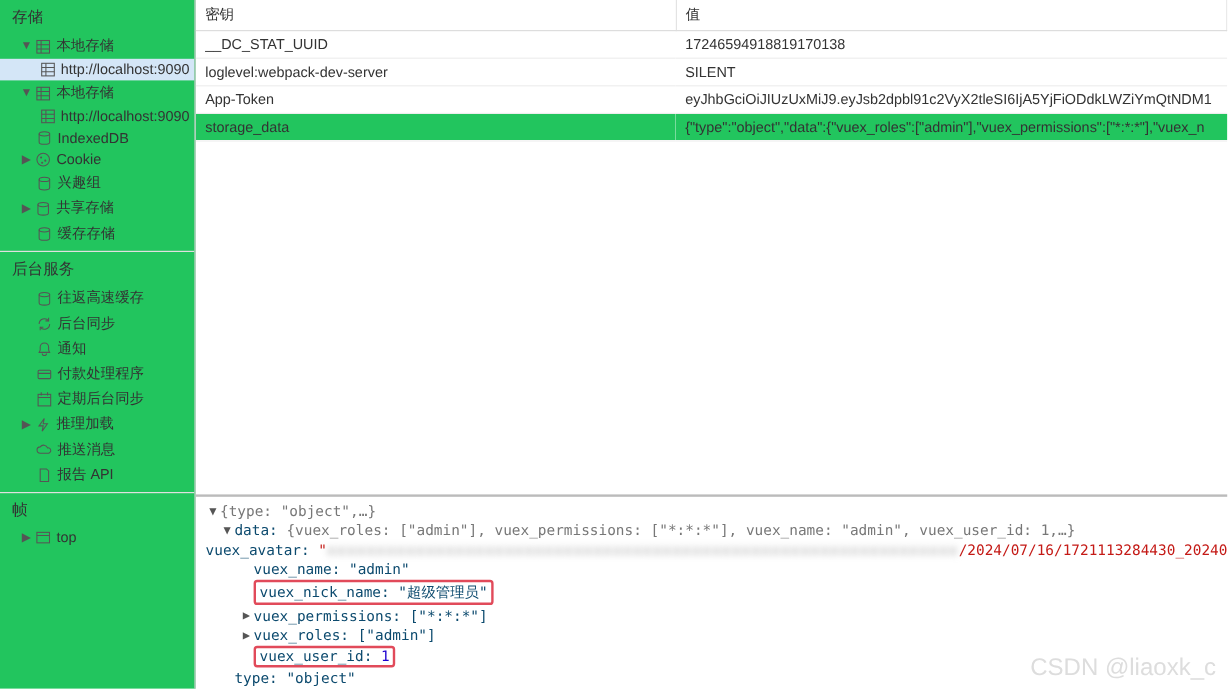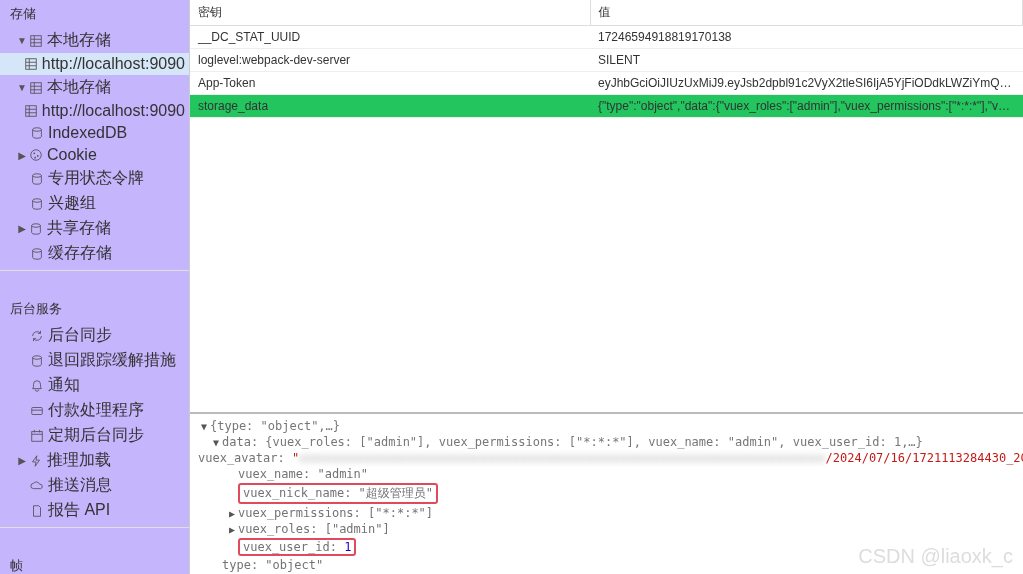--- a/index.html
+++ b/index.html
@@ -1,50 +1,50 @@
 <!DOCTYPE html>
 <html><head>
   <meta charset="utf-8">
   <style>
     * { box-sizing: border-box; margin: 0; padding: 0; }
     body { font-family: -apple-system, BlinkMacSystemFont, "Segoe UI", sans-serif; font-size: 12px; color: #333; background: #fff; overflow: hidden; }
     
     .container { display: flex; width: 1023px; height: 574px; }
     
     
-    .sidebar { width: 190px; border-right: 1px solid #ccc; display: flex; flex-direction: column; overflow-y: auto; background: #c4b5fd; gap: 24px; }
+    .sidebar { width: 163px; border-right: 1px solid #ccc; display: flex; flex-direction: column; overflow-y: auto; background: #22c55e; }
     .sidebar-section { border-bottom: 1px solid #e0e0e0; padding-bottom: 4px; }
     .sidebar-header { padding: 5px 10px; font-size: 13px; color: #333; }
     .tree-item { display: flex; align-items: center; padding: 2px 4px 2px 0; cursor: pointer; white-space: nowrap; }
     .tree-item.selected { background: #d4e6f7; }
     .tree-toggle { width: 12px; height: 12px; display: inline-flex; align-items: center; justify-content: center; color: #555; font-size: 10px; margin-right: 1px; }
     .tree-spacer { display: inline-block; }
     .w1 { width: 16px; }
     .w2 { width: 30px; }
     .w3 { width: 44px; }
     .tree-icon { width: 14px; height: 14px; margin-right: 4px; display: inline-flex; align-items: center; justify-content: center; color: #555; }
-    .tree-label { font-size: 16px; text-align: center; }
+    .tree-label { font-size: 12px; text-align: center; }
     
     
     .main { flex: 1; display: flex; flex-direction: column; overflow: hidden; }
     .table-section { flex: 1; overflow: auto; border-bottom: 2px solid #bbb; }
     table { width: 100%; border-collapse: collapse; table-layout: fixed; }
     th { text-align: left; font-weight: normal; padding: 4px 8px; border-bottom: 1px solid #ddd; border-right: 1px solid #ddd; background: #fff; font-size: 12px; color: #333; position: sticky; top: 0; }
     th:first-child { width: 400px; }
     td { padding: 4px 8px; border-bottom: 1px solid #eee; font-size: 12px; color: #333; white-space: nowrap; overflow: hidden; text-overflow: ellipsis; }
     tr.selected td { background: #22c55e; }
     
     
     .details { height: 160px; overflow: auto; font-family: Consolas, monospace; font-size: 12px; padding: 4px 8px; position: relative; }
     .obj-line { white-space: nowrap; display: flex; align-items: center; padding: 1px 0; }
     .obj-line .toggle { width: 12px; display: inline-flex; justify-content: center; color: #555; font-size: 10px; }
     .obj-line .ind { display: inline-block; }
     .i1 { width: 12px; }
     .i2 { width: 28px; }
-    .key { color: #737373; }
+    .key { color: #0c4a6e; }
     .str { color: #c41a16; }
     .num { color: #1c00cf; }
     .prev { color: #777; }
     .highlight-box { border: 2px solid #e14a5a; border-radius: 3px; padding: 0 3px; }
     .blurred { filter: blur(3px); color: #999; letter-spacing: 1px; }
     
     .watermark { position: absolute; right: 10px; bottom: 6px; color: #ddd; font-size: 20px; font-family: sans-serif; pointer-events: none; }
     
     
     svg { width: 14px; height: 14px; }
@@ -129,30 +129,20 @@
             <svg viewBox="0 0 16 16">
               <circle cx="8" cy="8" r="6" fill="none" stroke="#555"></circle>
               <circle cx="6" cy="6" r="1" fill="#555"></circle>
               <circle cx="10" cy="9" r="1" fill="#555"></circle>
               <circle cx="7" cy="11" r="1" fill="#555"></circle>
             </svg>
           </span>
         <span class="tree-label">Cookie</span>
       </div>
 
-      <div class="tree-item">
-        <span class="tree-spacer w2"></span>
-        <span class="tree-icon">
-            <svg viewBox="0 0 16 16">
-              <ellipse cx="8" cy="4" rx="5" ry="2" fill="none" stroke="#555"></ellipse>
-              <path d="M3 4 L3 12 A5 2 0 0 0 13 12 L13 4" fill="none" stroke="#555"></path>
-            </svg>
-          </span>
-        <span class="tree-label">专用状态令牌</span>
-      </div>
 
       <div class="tree-item">
         <span class="tree-spacer w2"></span>
         <span class="tree-icon">
             <svg viewBox="0 0 16 16">
               <ellipse cx="8" cy="4" rx="5" ry="2" fill="none" stroke="#555"></ellipse>
               <path d="M3 4 L3 12 A5 2 0 0 0 13 12 L13 4" fill="none" stroke="#555"></path>
             </svg>
           </span>
         <span class="tree-label">兴趣组</span>
@@ -183,35 +173,35 @@
 
     </div>
 
     <div class="sidebar-section">
       <div class="sidebar-header">后台服务</div>
 
       <div class="tree-item">
         <span class="tree-spacer w2"></span>
         <span class="tree-icon">
             <svg viewBox="0 0 16 16">
+              <ellipse cx="8" cy="4" rx="5" ry="2" fill="none" stroke="#555"></ellipse>
+              <path d="M3 4 L3 12 A5 2 0 0 0 13 12 L13 4" fill="none" stroke="#555"></path>
+            </svg>
+          </span>
+        <span class="tree-label">往返高速缓存</span>
+      </div>
+      <div class="tree-item">
+        <span class="tree-spacer w2"></span>
+        <span class="tree-icon">
+            <svg viewBox="0 0 16 16">
               <path d="M3 8 a5 5 0 0 1 9 -3 M13 8 a5 5 0 0 1 -9 3" fill="none" stroke="#555"></path>
               <path d="M12 2 L12 5 L9 5 M4 14 L4 11 L7 11" fill="none" stroke="#555"></path>
             </svg>
           </span>
         <span class="tree-label">后台同步</span>
-      </div>
-      <div class="tree-item">
-        <span class="tree-spacer w2"></span>
-        <span class="tree-icon">
-            <svg viewBox="0 0 16 16">
-              <ellipse cx="8" cy="4" rx="5" ry="2" fill="none" stroke="#555"></ellipse>
-              <path d="M3 4 L3 12 A5 2 0 0 0 13 12 L13 4" fill="none" stroke="#555"></path>
-            </svg>
-          </span>
-        <span class="tree-label">退回跟踪缓解措施</span>
       </div>
       <div class="tree-item">
         <span class="tree-spacer w2"></span>
         <span class="tree-icon">
             <svg viewBox="0 0 16 16">
               <path d="M8 2 a4 4 0 0 1 4 4 v3 l1 2 h-10 l1 -2 v-3 a4 4 0 0 1 4 -4 M6 12 a2 2 0 0 0 4 0" fill="none" stroke="#555"></path>
             </svg>
           </span>
         <span class="tree-label">通知</span>
       </div>

